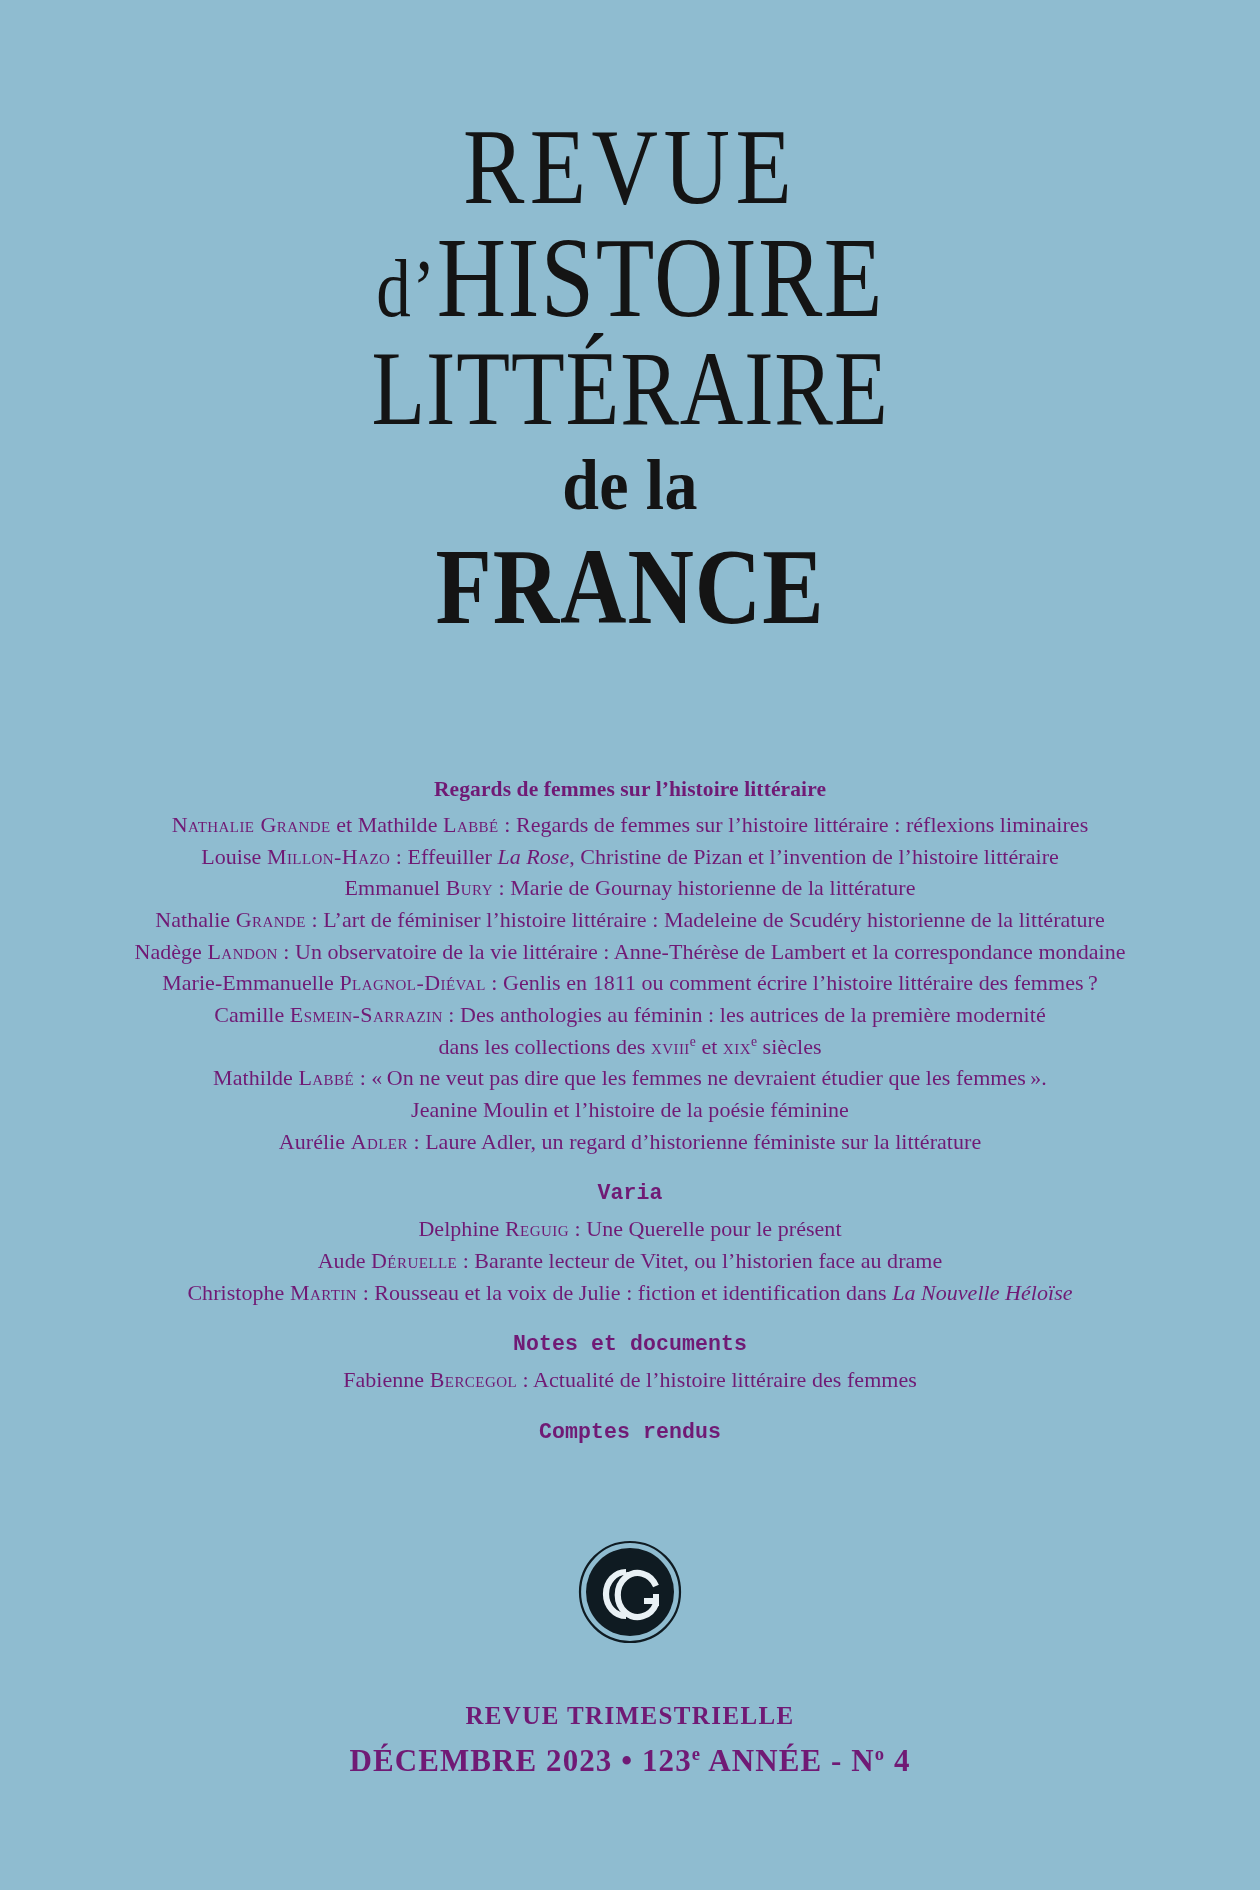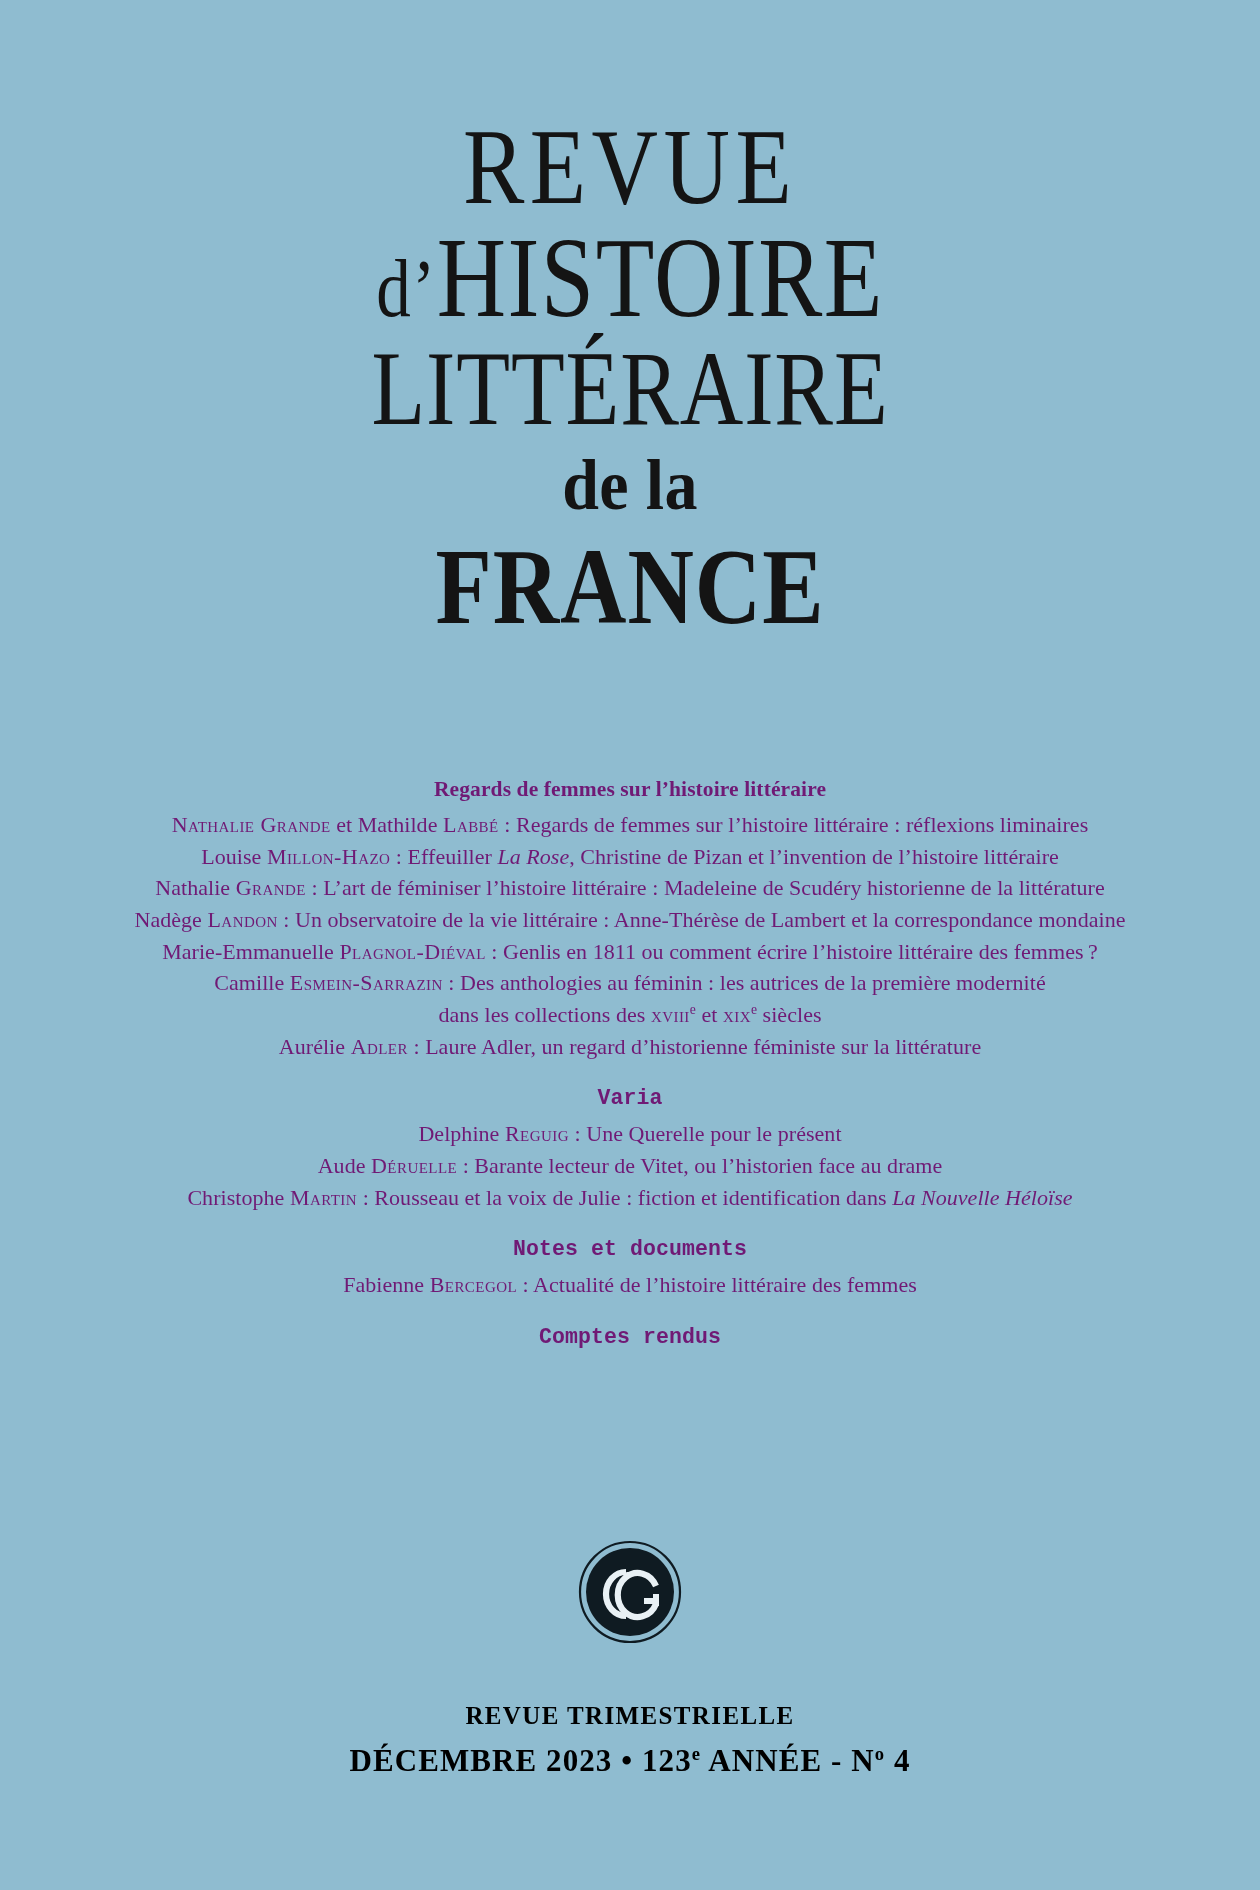--- a/index.html
+++ b/index.html
@@ -143,21 +143,21 @@
     height: 104px;
   }
 
   
   .footer {
     position: absolute;
     left: 0;
     top: 1700px;
     width: 1260px;
     text-align: center;
-    color: #000000;
+    color: #701a75;
   }
   .footer-line1 {
     font-size: 25px;
     font-weight: 700;
     letter-spacing: 0.055em;
     line-height: 1.3;
     margin-bottom: 9px;
     transform: scaleY(1.05);
   }
   .footer-line2 {
@@ -187,29 +187,31 @@
   </div>
 
   <div class="contents">
 
     <div class="section-head">Regards de femmes sur l’histoire littéraire</div>
 
     <p class="entry"><span class="sc">Nathalie </span><span class="sc">Grande</span><span> et Mathilde </span><span class="sc">Labbé</span><span> : </span><span>Regards de femmes sur l’histoire littéraire : réflexions liminaires</span></p>
 
     <p class="entry"><span>Louise </span><span class="sc">Millon-Hazo</span><span> : </span><span>Effeuiller </span><span class="it">La Rose</span><span>, Christine de Pizan et l’invention de l’histoire littéraire</span></p>
 
+    <p class="entry"><span>Emmanuel </span><span class="sc">Bury</span><span> : </span><span>Marie de Gournay historienne de la littérature</span></p>
 
     <p class="entry"><span>Nathalie </span><span class="sc">Grande</span><span> : </span><span>L’art de féminiser l’histoire littéraire : Madeleine de Scudéry historienne de la littérature</span></p>
 
     <p class="entry"><span>Nadège </span><span class="sc">Landon</span><span> : </span><span>Un observatoire de la vie littéraire : Anne-Thérèse de Lambert et la correspondance mondaine</span></p>
 
     <p class="entry"><span>Marie-Emmanuelle </span><span class="sc">Plagnol-Diéval</span><span> : </span><span>Genlis en 1811 ou comment écrire l’histoire littéraire des femmes ?</span></p>
 
     <p class="entry"><span>Camille </span><span class="sc">Esmein-Sarrazin</span><span> : </span><span>Des anthologies au féminin : les autrices de la première modernité</span><span class="cont"><span>dans les collections des </span><span class="sc">xviii</span><sup>e</sup><span> et </span><span class="sc">xix</span><sup>e</sup><span> siècles</span></span></p>
 
+    <p class="entry"><span>Mathilde </span><span class="sc">Labbé</span><span> : </span><span>« On ne veut pas dire que les femmes ne devraient étudier que les femmes ».</span><span class="cont">Jeanine Moulin et l’histoire de la poésie féminine</span></p>
 
     <p class="entry"><span>Aurélie </span><span class="sc">Adler</span><span> : </span><span>Laure Adler, un regard d’historienne féministe sur la littérature</span></p>
 
 
     <div class="section-head spaced-top">Varia</div>
 
     <p class="entry"><span>Delphine </span><span class="sc">Reguig</span><span> : </span><span>Une Querelle pour le présent</span></p>
 
     <p class="entry"><span>Aude </span><span class="sc">Déruelle</span><span> : </span><span>Barante lecteur de Vitet, ou l’historien face au drame</span></p>
 

